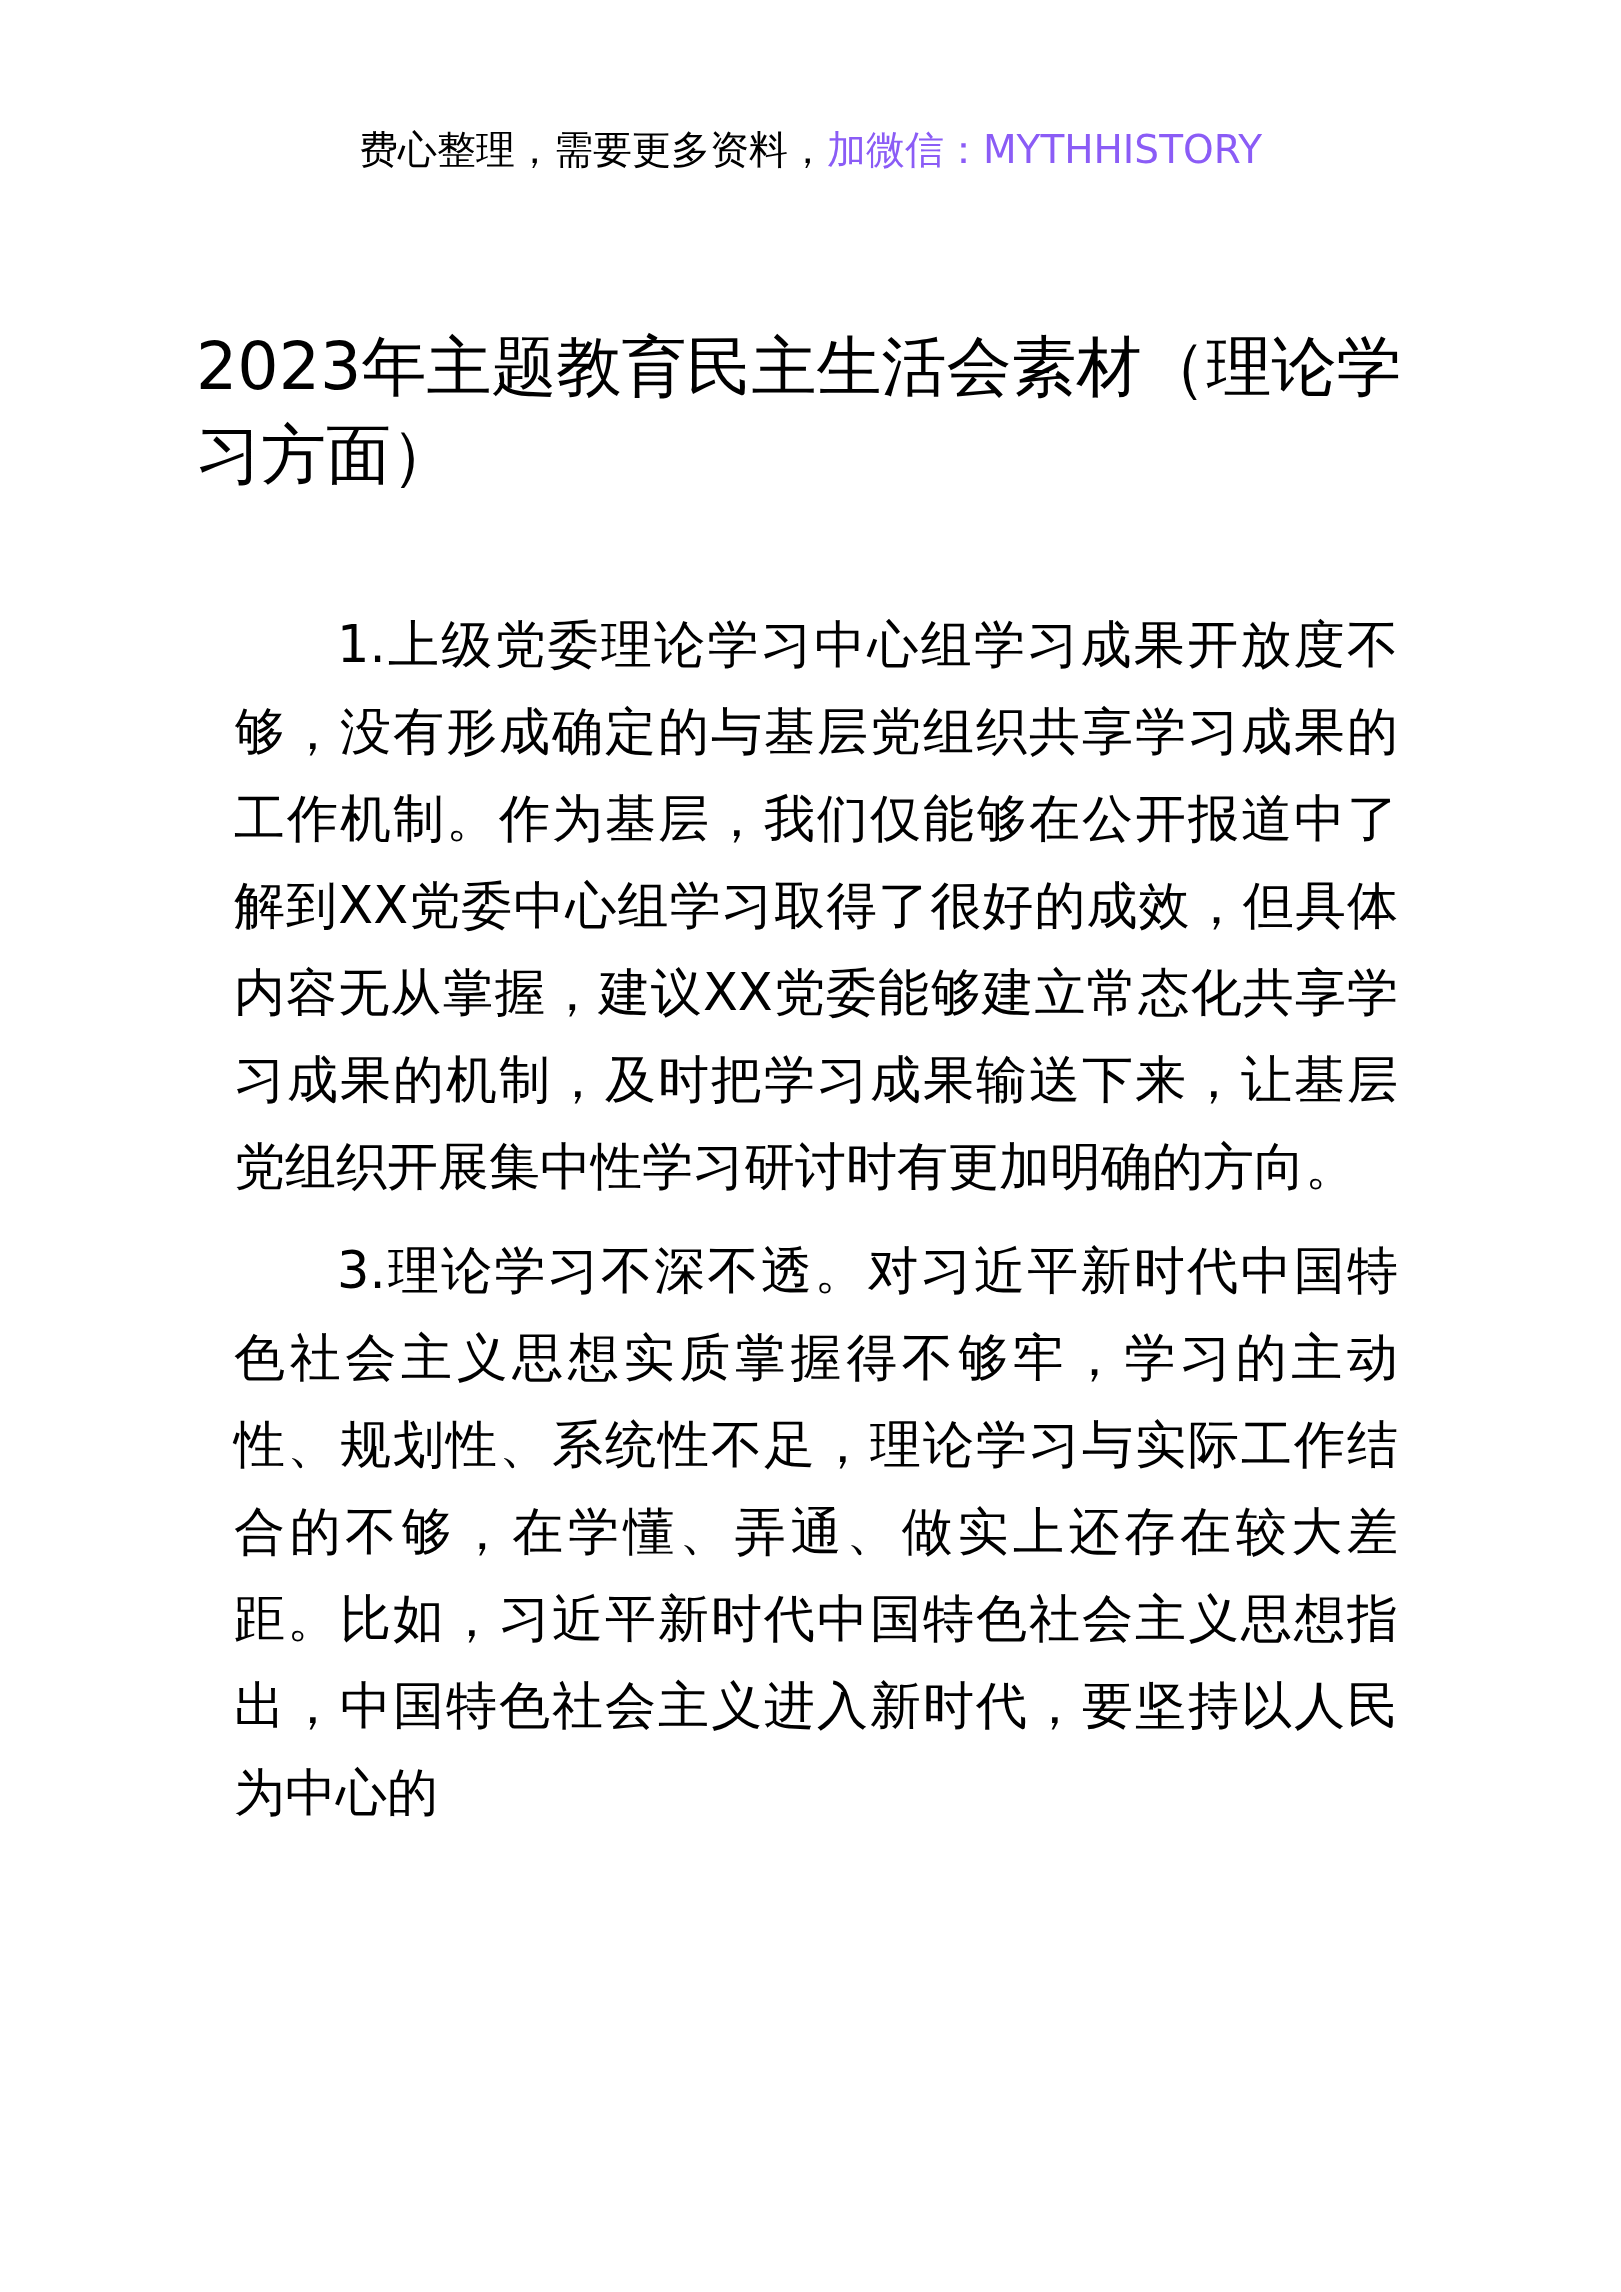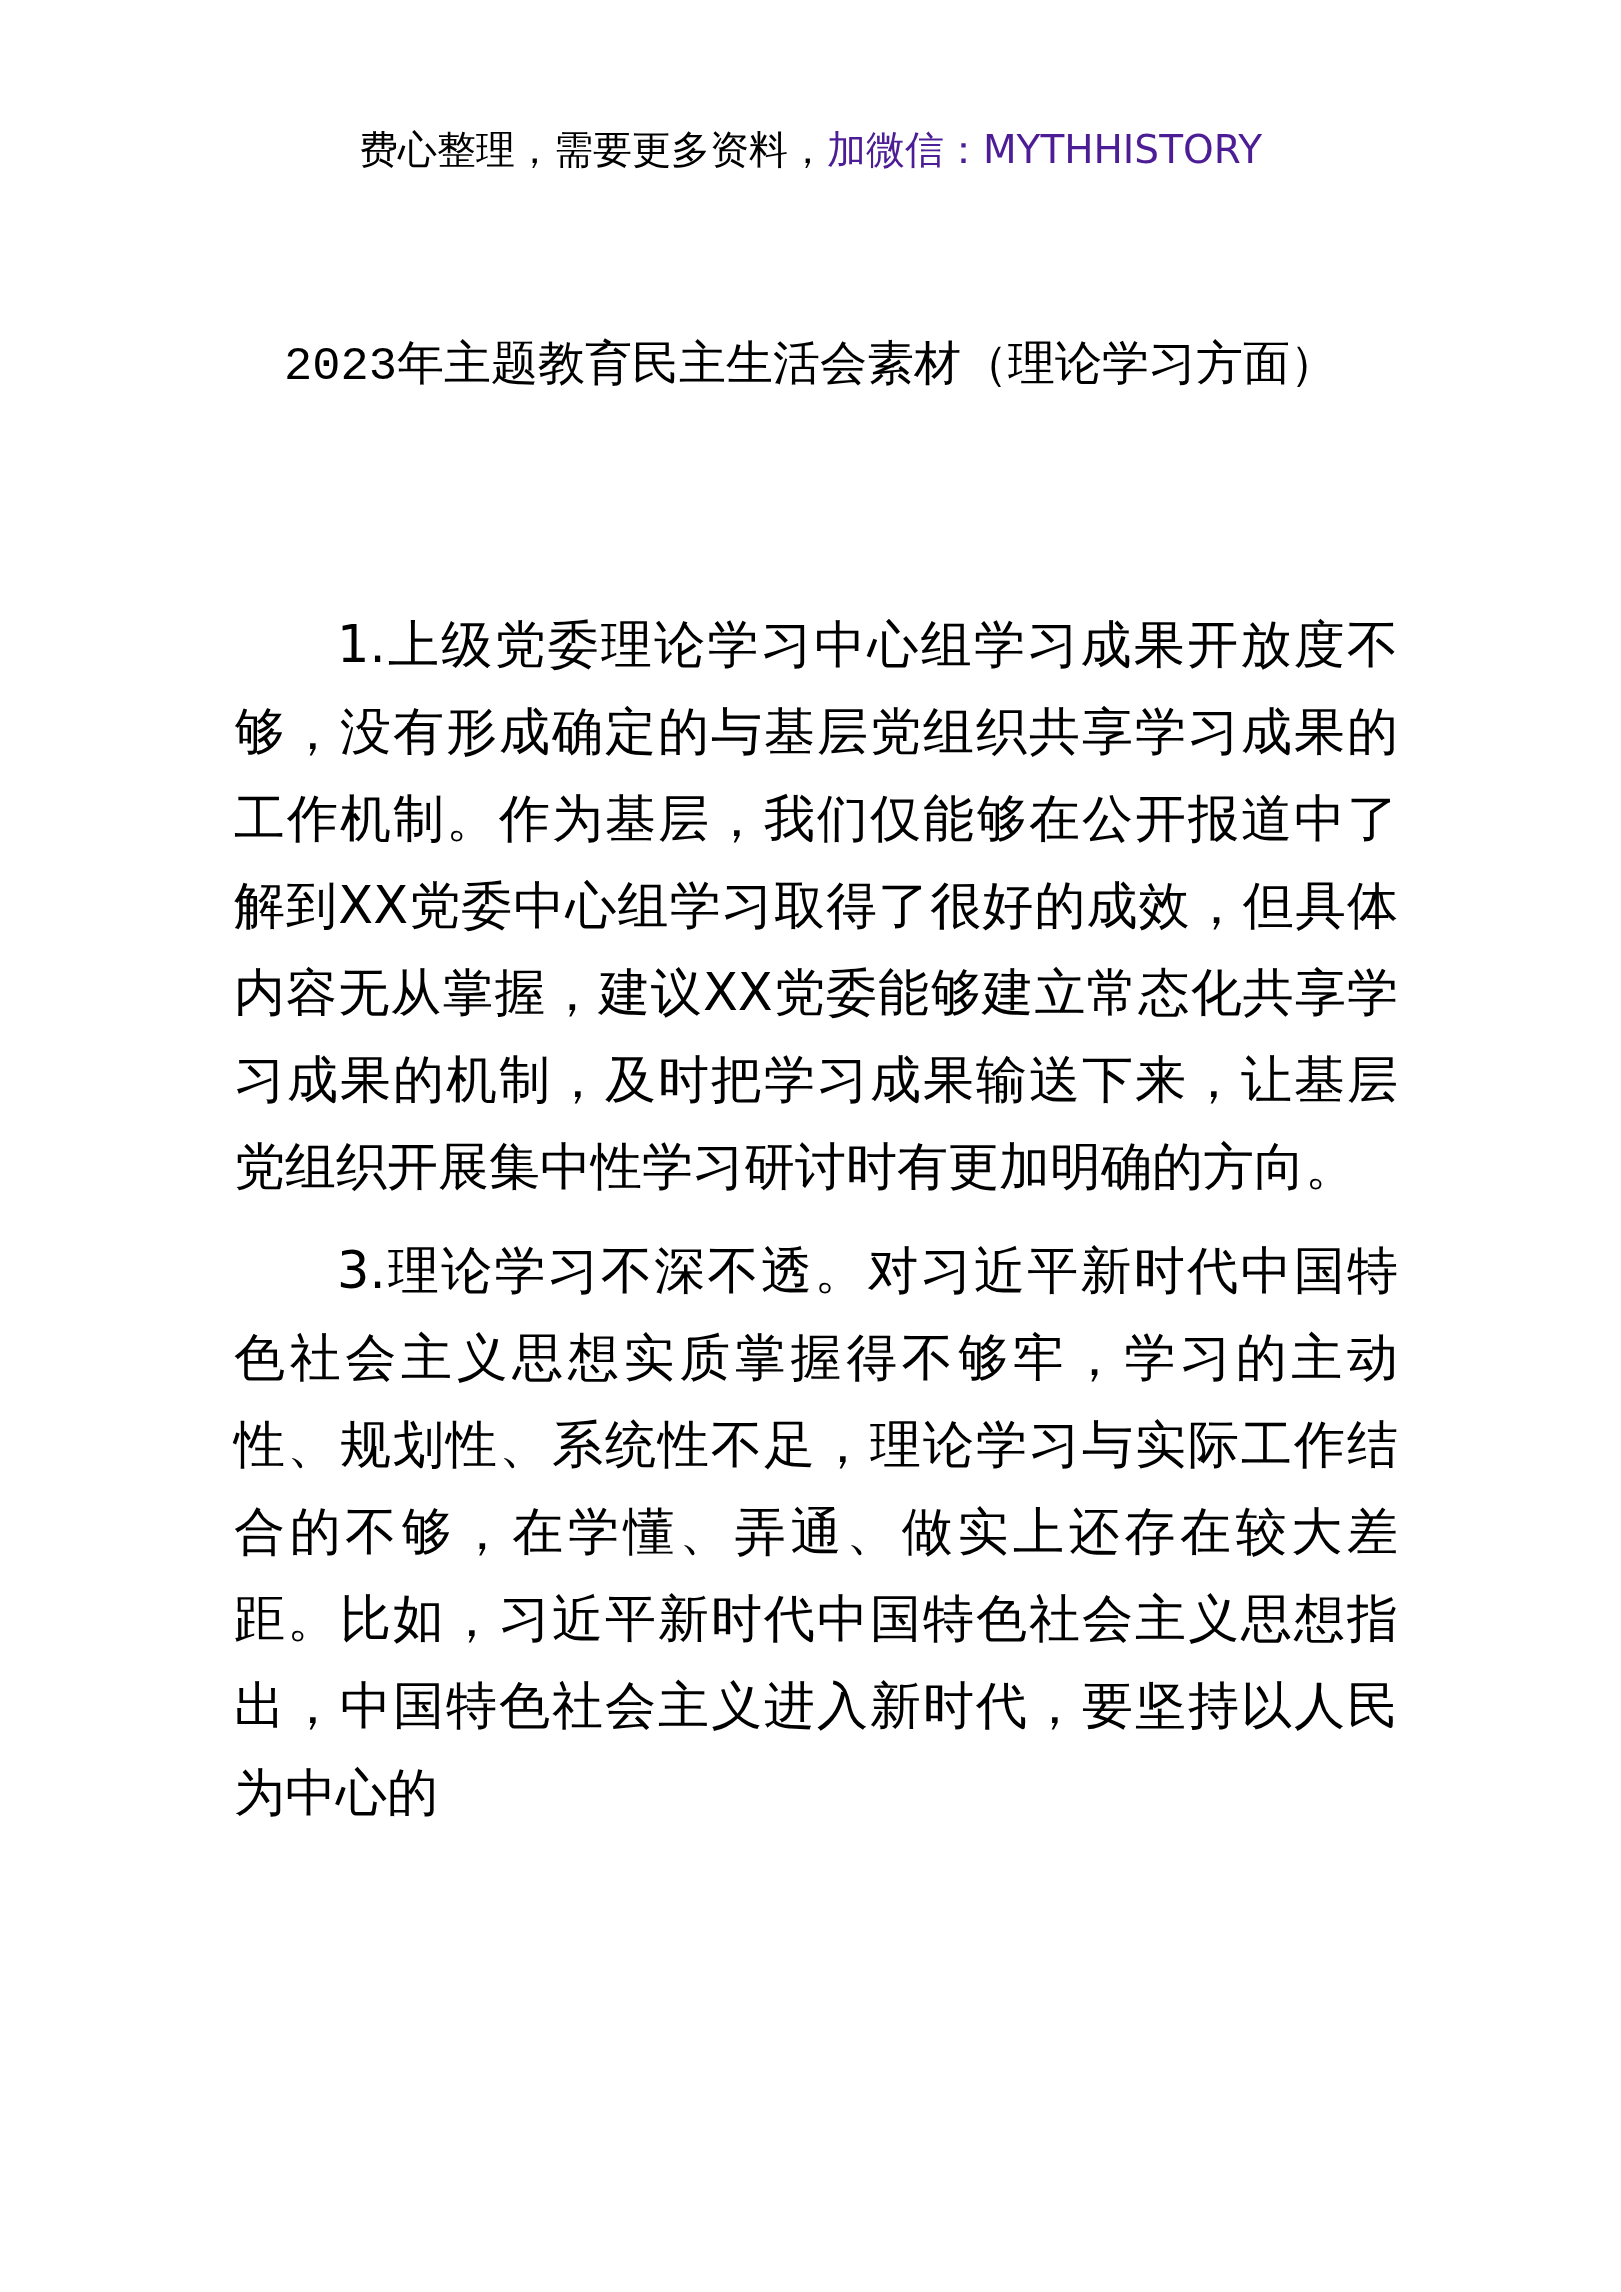--- a/index.html
+++ b/index.html
@@ -1,22 +1,22 @@
 <!DOCTYPE html>
 <html><head>
 <meta charset="utf-8">
 <style>
   html, body { margin:0; padding:0; background:#ffffff; }
   body { width:1621px; height:2293px; position:relative; overflow:hidden;
          font-family:"DejaVu Sans","Liberation Sans",sans-serif; color:#000; }
   .header { position:absolute; top:122px; left:0; width:1621px; text-align:center;
             font-size:39px; line-height:55px; }
-  .header .red { color:#4c1d95; }
-  .title { position:absolute; top:323px; left:196px; width:1229px; text-align:center;
-           font-size:47px; line-height:88px;font-family:Liberation Mono, monospace; }
+  .header .red { color:#8b5cf6; }
+  .title { position:absolute; top:323px; left:196px; width:1229px; 
+           font-size:65px; line-height:88px; }
   .body { position:absolute; top:584px; left:217px; width:1198px;
           font-size:51px; line-height:87px; text-align:justify; text-justify:inter-character; }
   .body p { margin:17px; text-indent:103px; }
 </style>
 </head>
 <body>
 
 <div class="header">
   <span>费心整理，需要更多资料，</span><span class="red">加微信：MYTHHISTORY</span>
 </div>

